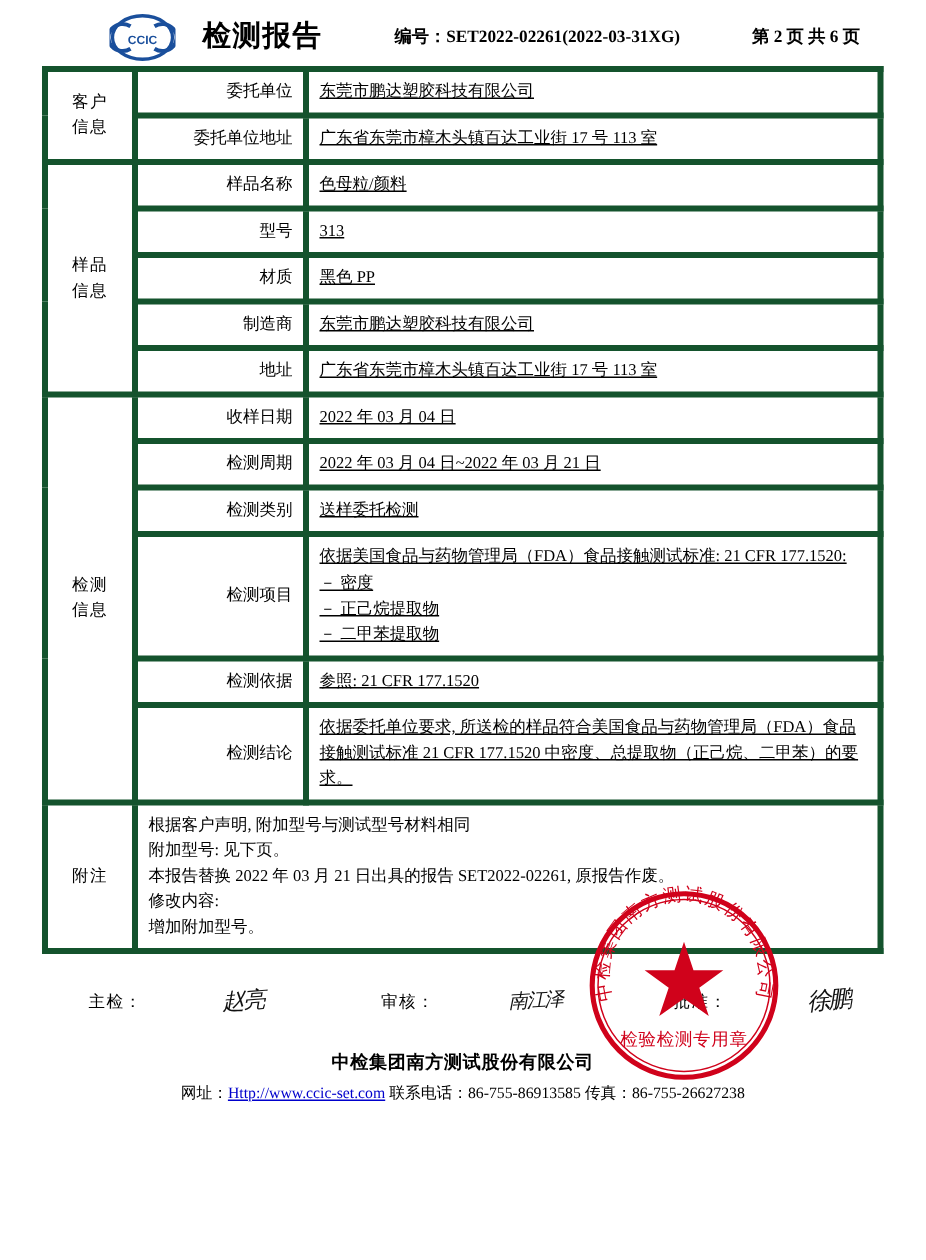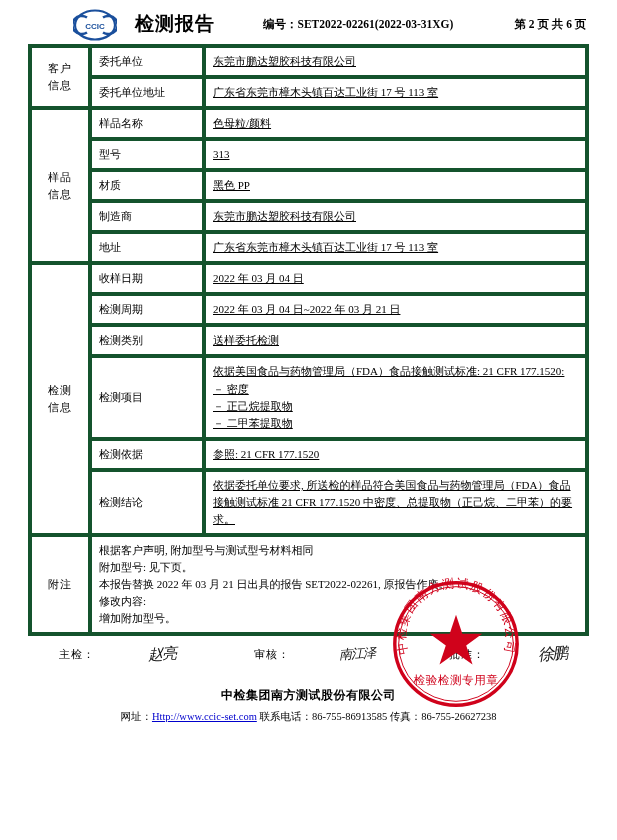--- a/index.html
+++ b/index.html
@@ -45,27 +45,26 @@
     font-size: 19px;
     font-weight: bold;
     letter-spacing: 1px;
     margin-right: 48px;
     white-space: nowrap;
   }
   .hdr-no {
     font-size: 11.5px;
     font-weight: bold;
     white-space: nowrap;
-    margin-right: 37px;
+    margin-right: 48px;
   }
   .hdr-page {
     font-size: 11.5px;
     font-weight: bold;
     white-space: nowrap;
-    margin-left: 24px;
   }
 
   
   table.doc {
     border-collapse: collapse;
     width: 561px;
     table-layout: fixed;
   }
   table.doc td {
     border: 4px solid #14532d;
@@ -77,20 +76,21 @@
   td.rowlabel {
     width: 42px;
     text-align: center;
     letter-spacing: 1px;
     padding: 4px 2px;
   }
   td.rowlabel .lbl-line { display:block; }
   td.field {
     width: 96px;
     padding-left: 10px;
+    text-align: right;
   }
   td.value {
     padding-left: 10px;
     text-decoration: underline;
   }
   .multi { white-space: pre-line; }
 
   
   td.notes {
     padding: 7px 10px;
@@ -102,21 +102,21 @@
   
   .sigwrap {
     position: relative;
     width: 561px;
     margin: 0 auto;
   }
   table.sig {
     border-collapse: collapse;
     width: 561px;
     table-layout: fixed;
-    margin-top: 0;
+    margin-top: 13px;
   }
   table.sig td {
     border: none;
     font-size: 11px;
     height: 34px;
     vertical-align: middle;
   }
   .sig-label { width: 66px; text-align: right; padding-right: 6px; letter-spacing:1px;}
   .sig-val { width: 120px; text-align: center; }
   .sig-date { font-size: 11px; text-align: center; }

